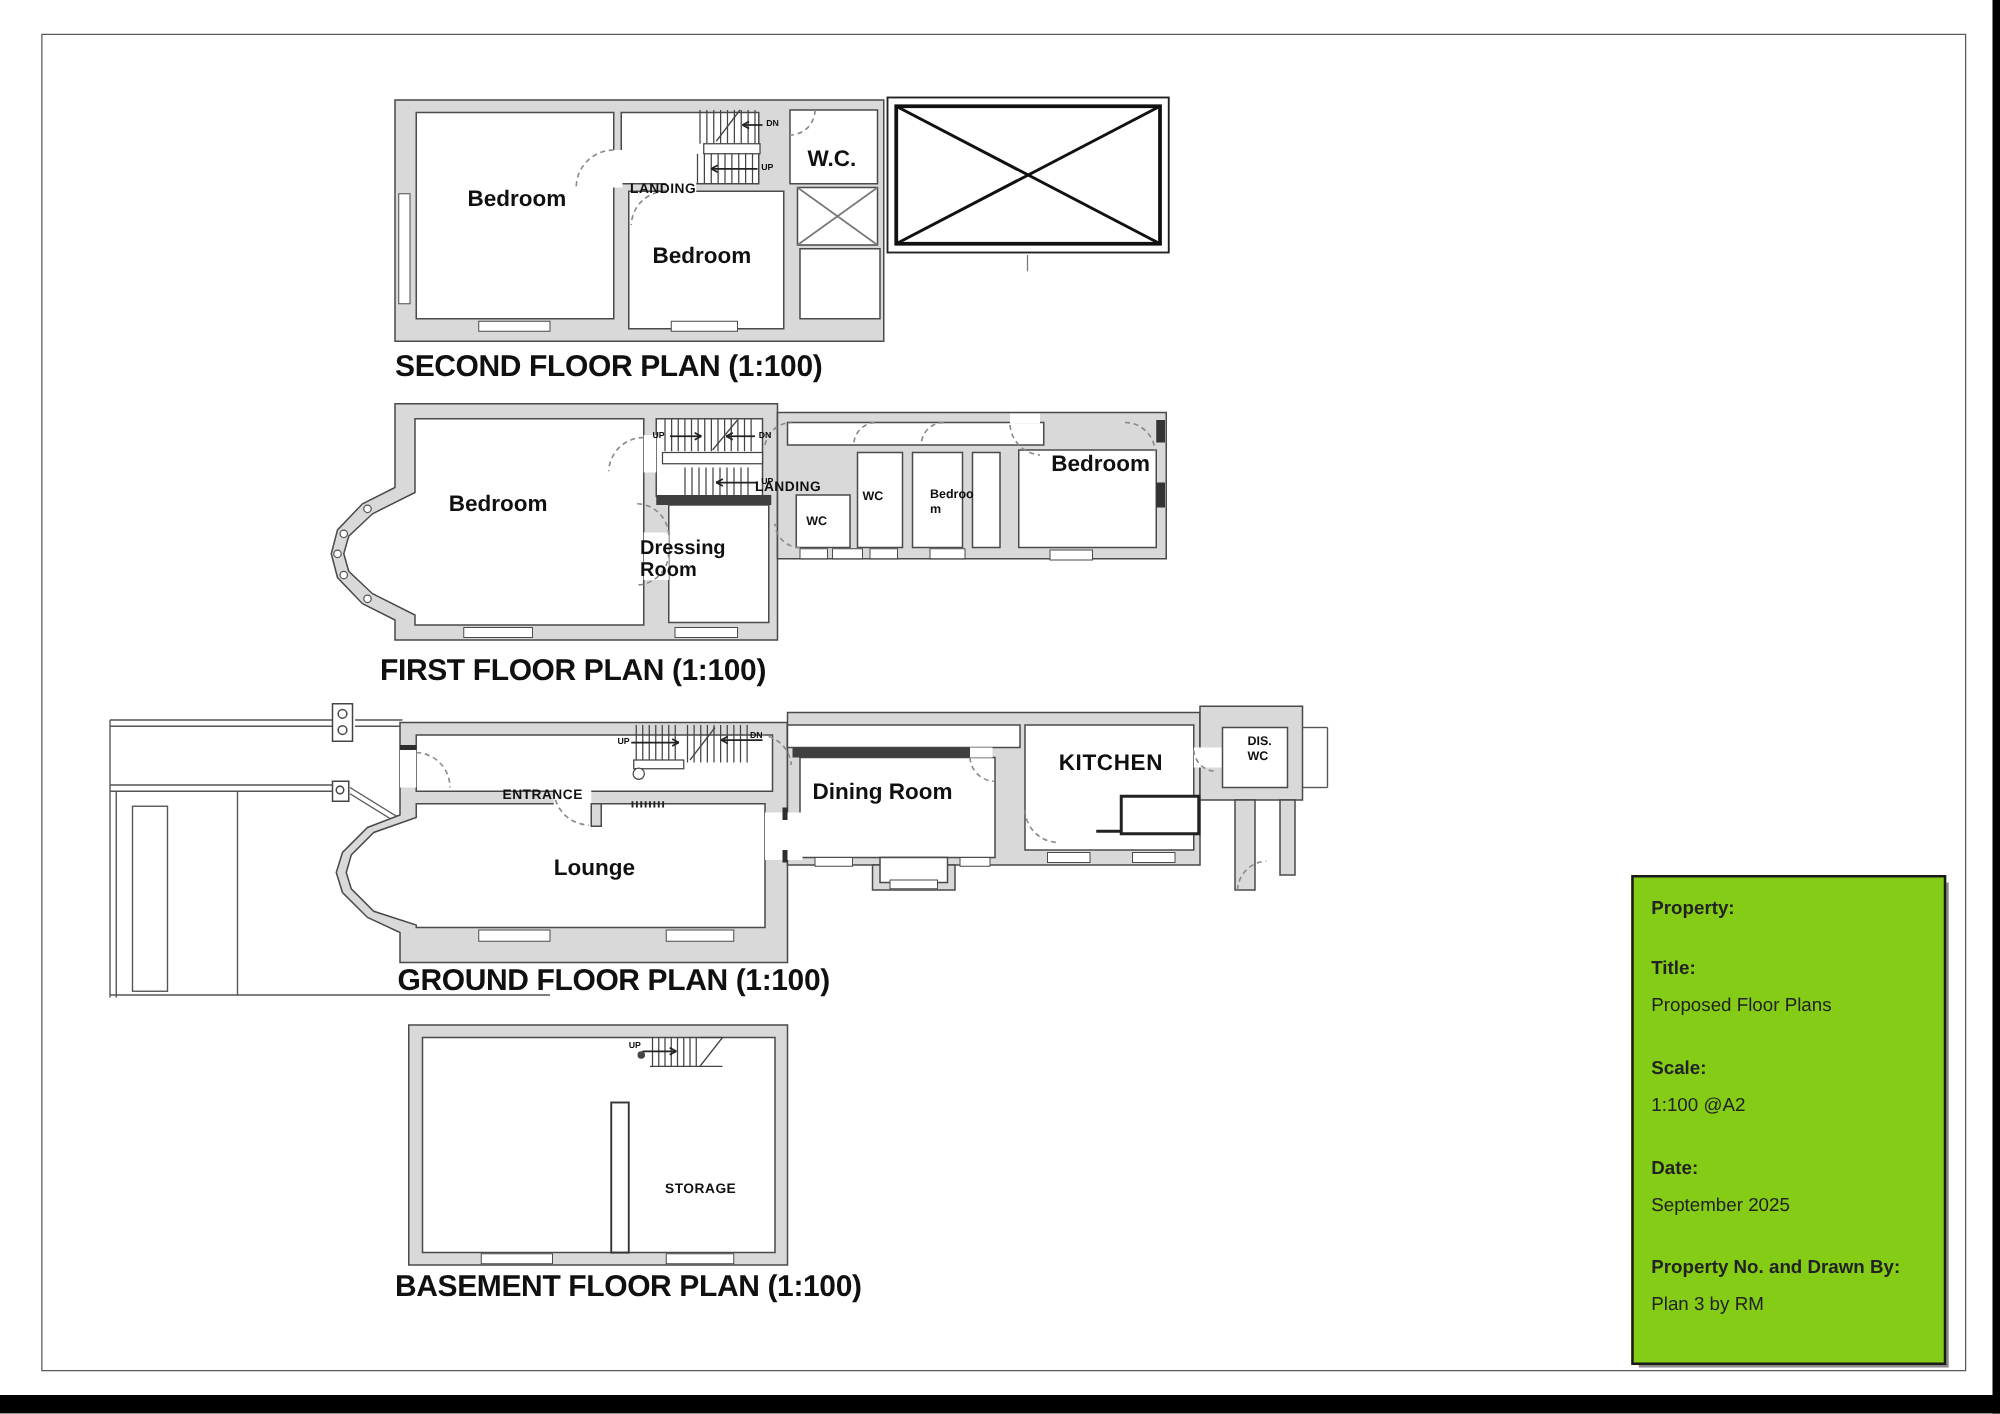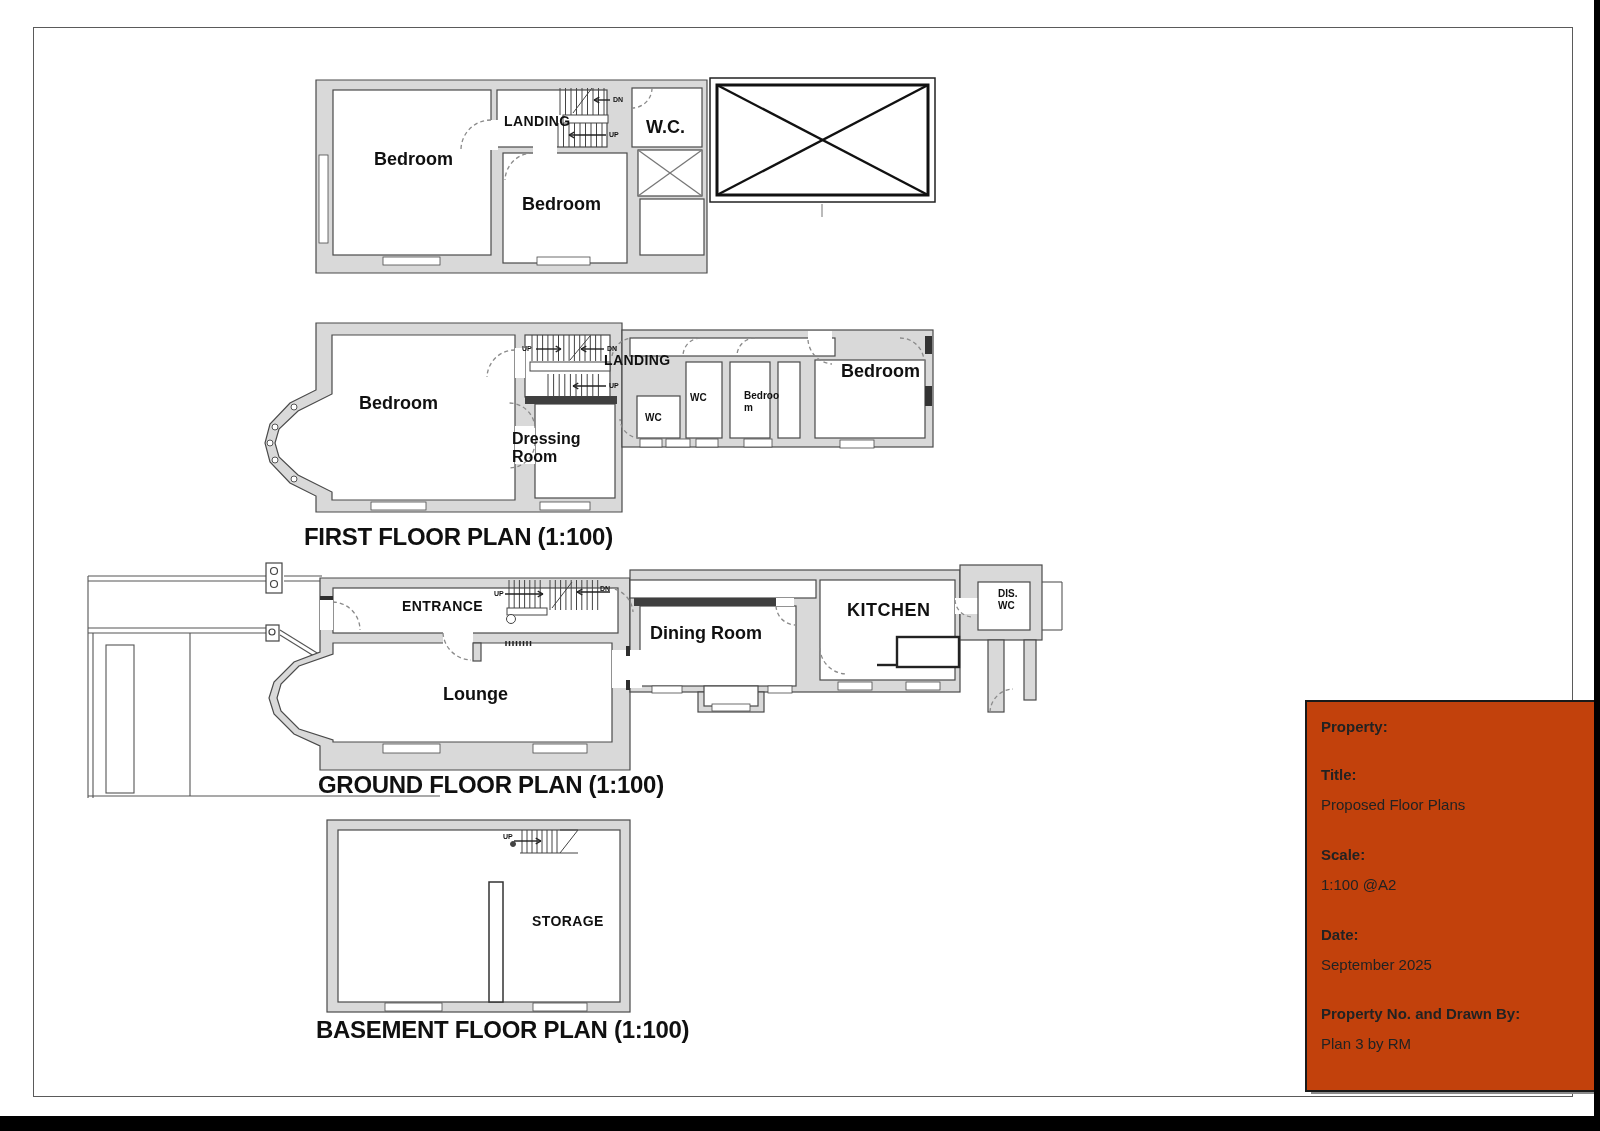--- a/index.html
+++ b/index.html
@@ -8,24 +8,24 @@
   .frame{position:absolute;left:33px;top:27px;width:1540px;height:1070px;
          border:1.5px solid #5a5a5a;box-sizing:border-box;}
   .bar-bottom{position:absolute;left:0;top:1116px;width:1600px;height:15px;background:#000;}
   .bar-right{position:absolute;left:1594px;top:0;width:6px;height:1131px;background:#000;}
   svg.plan{position:absolute;left:0;top:0;}
   .lbl{position:absolute;font-weight:bold;line-height:1.15;white-space:nowrap;color:#101010;}
   .plan-title{font-size:24px;letter-spacing:-0.3px;}
   .room{font-size:18px;}
   .small{font-size:10px;}
   .tiny{font-size:7px;letter-spacing:0;}
-  .mid{font-size:14px;letter-spacing:0.4px;}
+  .mid{font-size:11px;letter-spacing:0.4px;margin-top:32px;}
   .wrap{white-space:normal;}
-  .tblock{position:absolute;left:1305px;top:700px;width:296px;height:392px;
-          border:2px solid #1a1a1a;box-sizing:border-box;background:#c2410c;
+  .tblock{position:absolute;left:1305px;top:700px;width:252px;height:392px;
+          border:2px solid #1a1a1a;box-sizing:border-box;background:#84cc16;
           box-shadow:4px 4px 0 -2px #8a8a8a;padding:16px 14px;font-size:15px;color:#222;}
   .tblock .lab{font-weight:bold;margin-top:31px;}
   .tblock .lab:first-child{margin-top:0;}
   .tblock .val{margin-top:13px;font-weight:normal;line-height:1.25;}
 </style>
 </head>
 <body>
 
 <div class="canvas">
   <div class="frame"></div>
@@ -335,20 +335,21 @@
           <line x1="610" y1="592" x2="577" y2="592"></line>
           <line x1="577" y1="592" x2="582.2654953713422" y2="594.8765532316252"></line>
           <line x1="577" y1="592" x2="582.2654953713422" y2="589.1234467683748"></line>
           <line x1="514" y1="841" x2="541" y2="841"></line>
           <line x1="541" y1="841" x2="535.7345046286578" y2="838.1234467683748"></line>
           <line x1="541" y1="841" x2="535.7345046286578" y2="843.8765532316252"></line>
         </g>
     </g>
   </svg>
 
+  <div class="lbl plan-title" style="left:316px;top:280px">SECOND FLOOR PLAN (1:100)</div>
   <div class="lbl room" style="left:374px;top:149px">Bedroom</div>
   <div class="lbl room" style="left:522px;top:194px">Bedroom</div>
   <div class="lbl mid" style="left:504px;top:113px">LANDING</div>
   <div class="lbl room" style="left:646px;top:117px">W.C.</div>
   <div class="lbl tiny" style="left:613px;top:96px">DN</div>
   <div class="lbl tiny" style="left:609px;top:131px">UP</div>
 
   <div class="lbl plan-title" style="left:304px;top:523px">FIRST FLOOR PLAN (1:100)</div>
   <div class="lbl room" style="left:359px;top:393px">Bedroom</div>
   <div class="lbl mid" style="left:604px;top:352px">LANDING</div>

